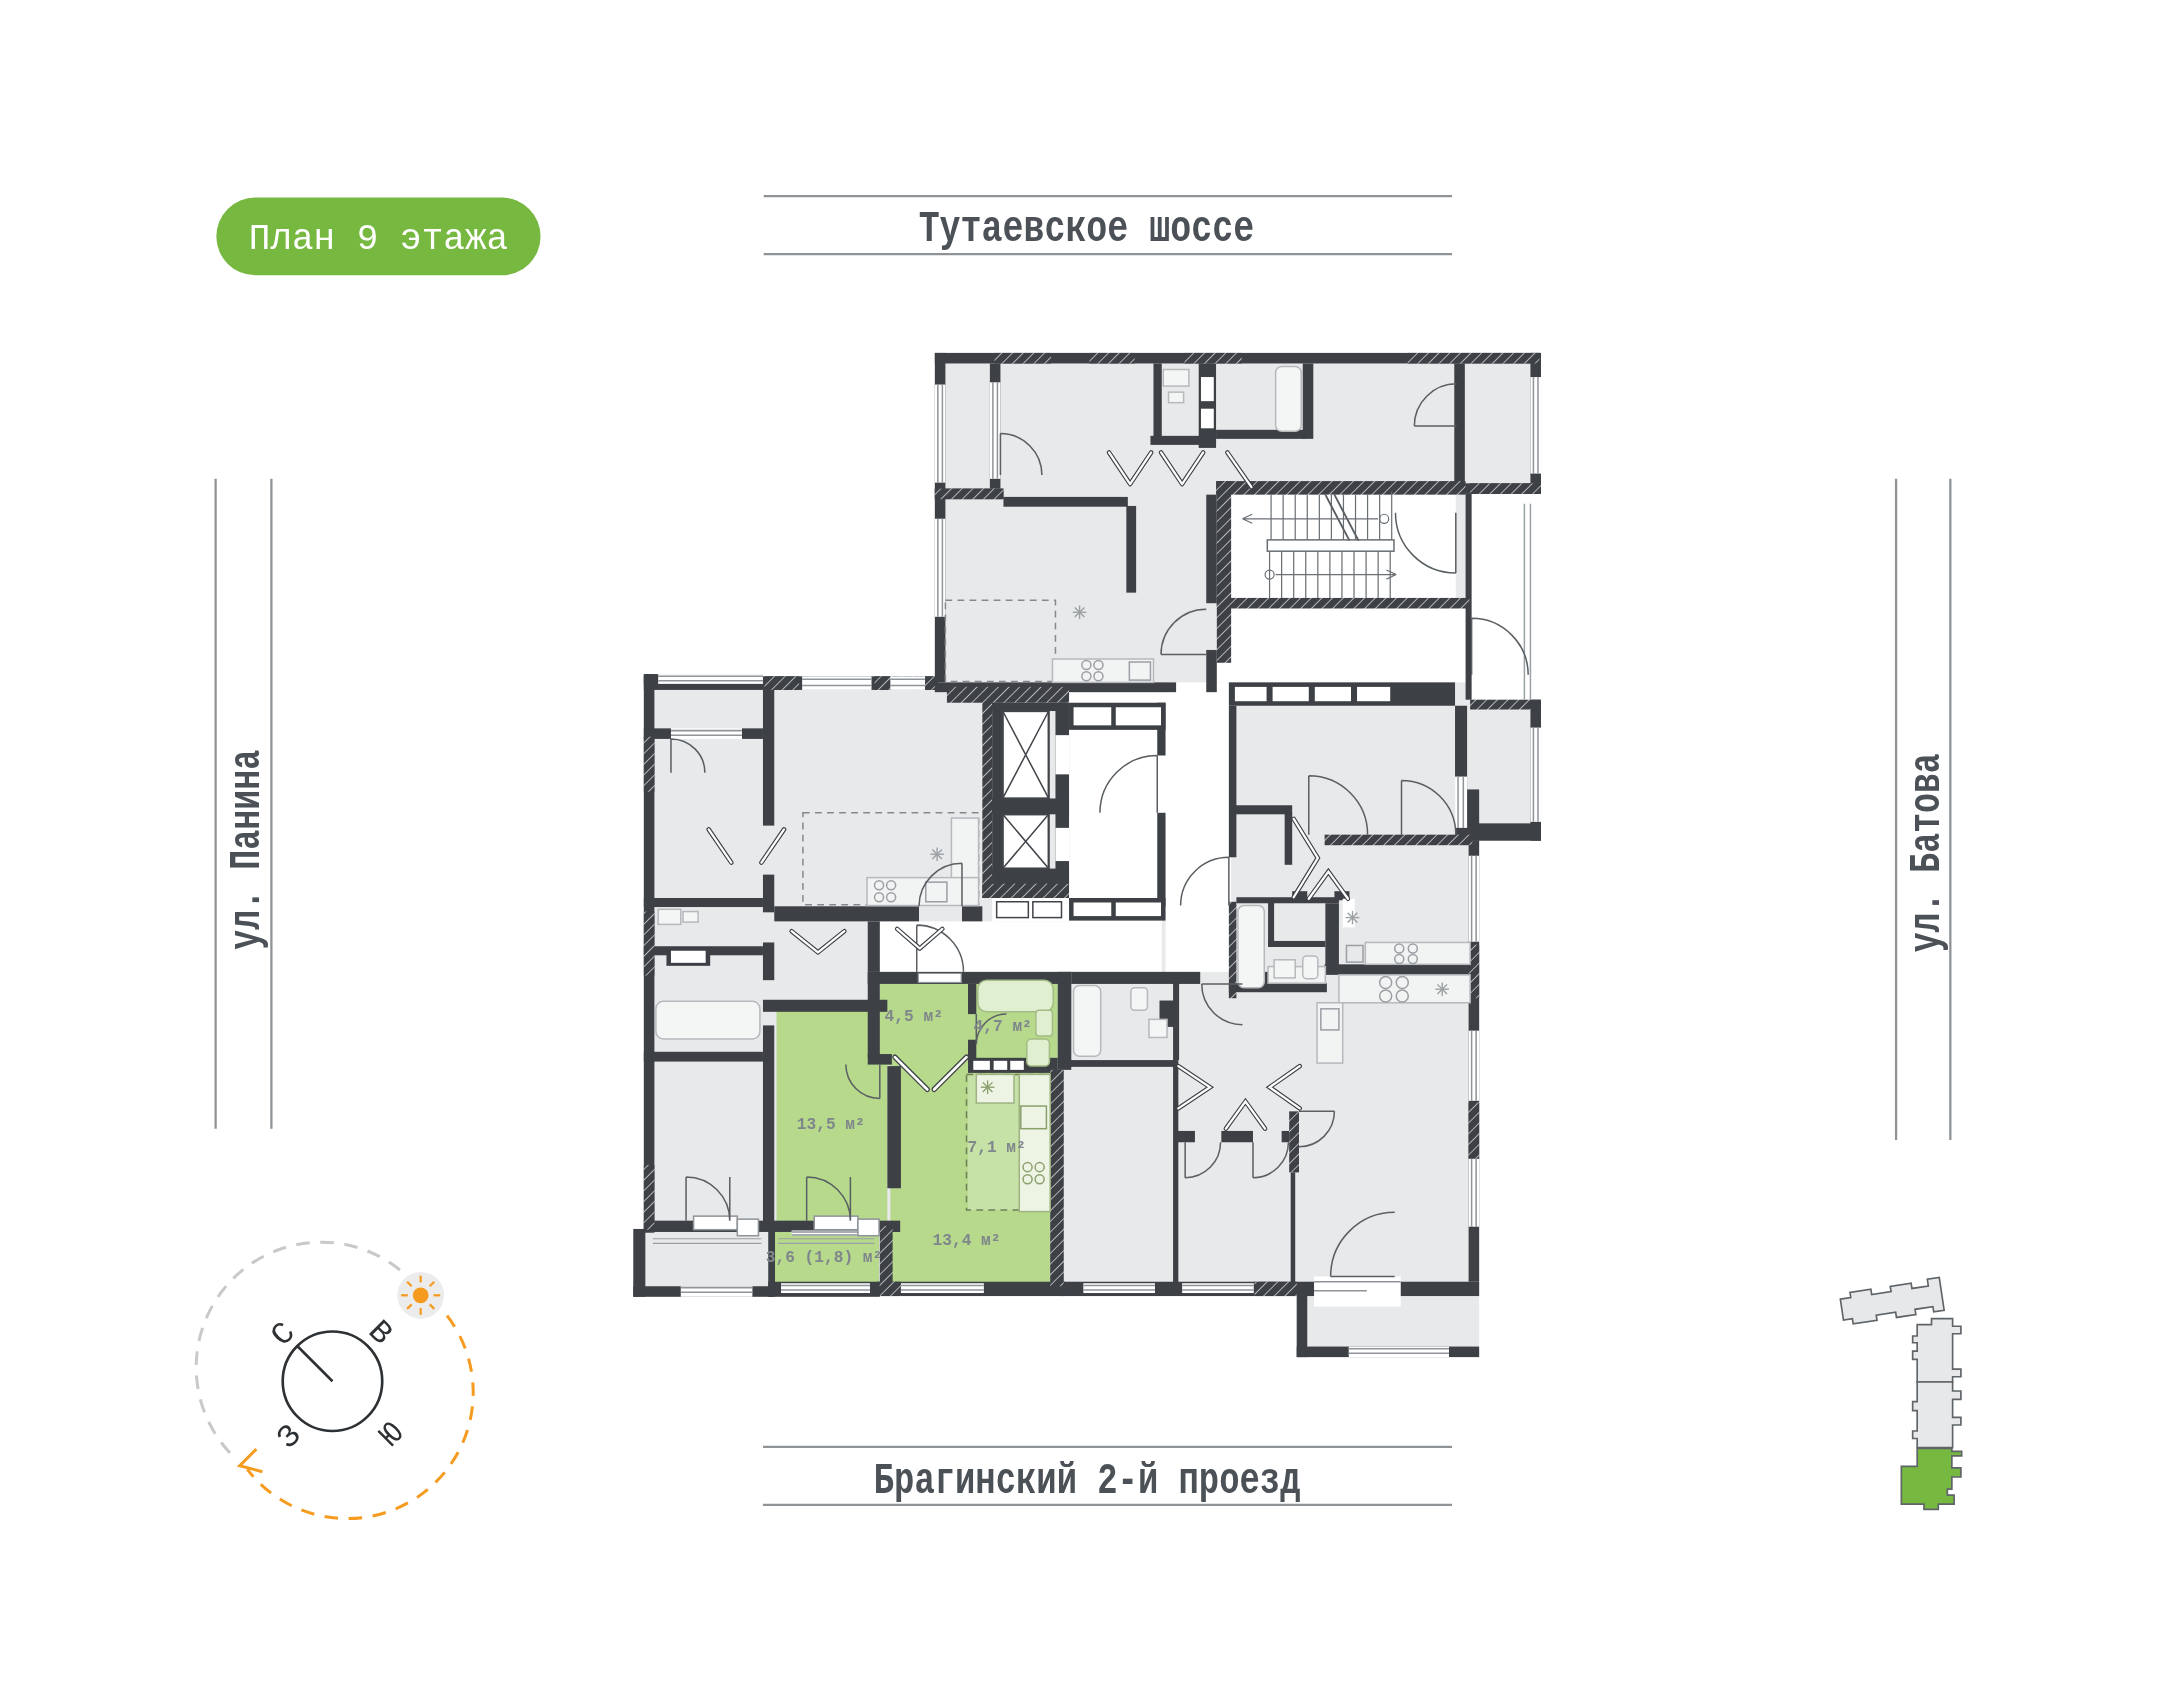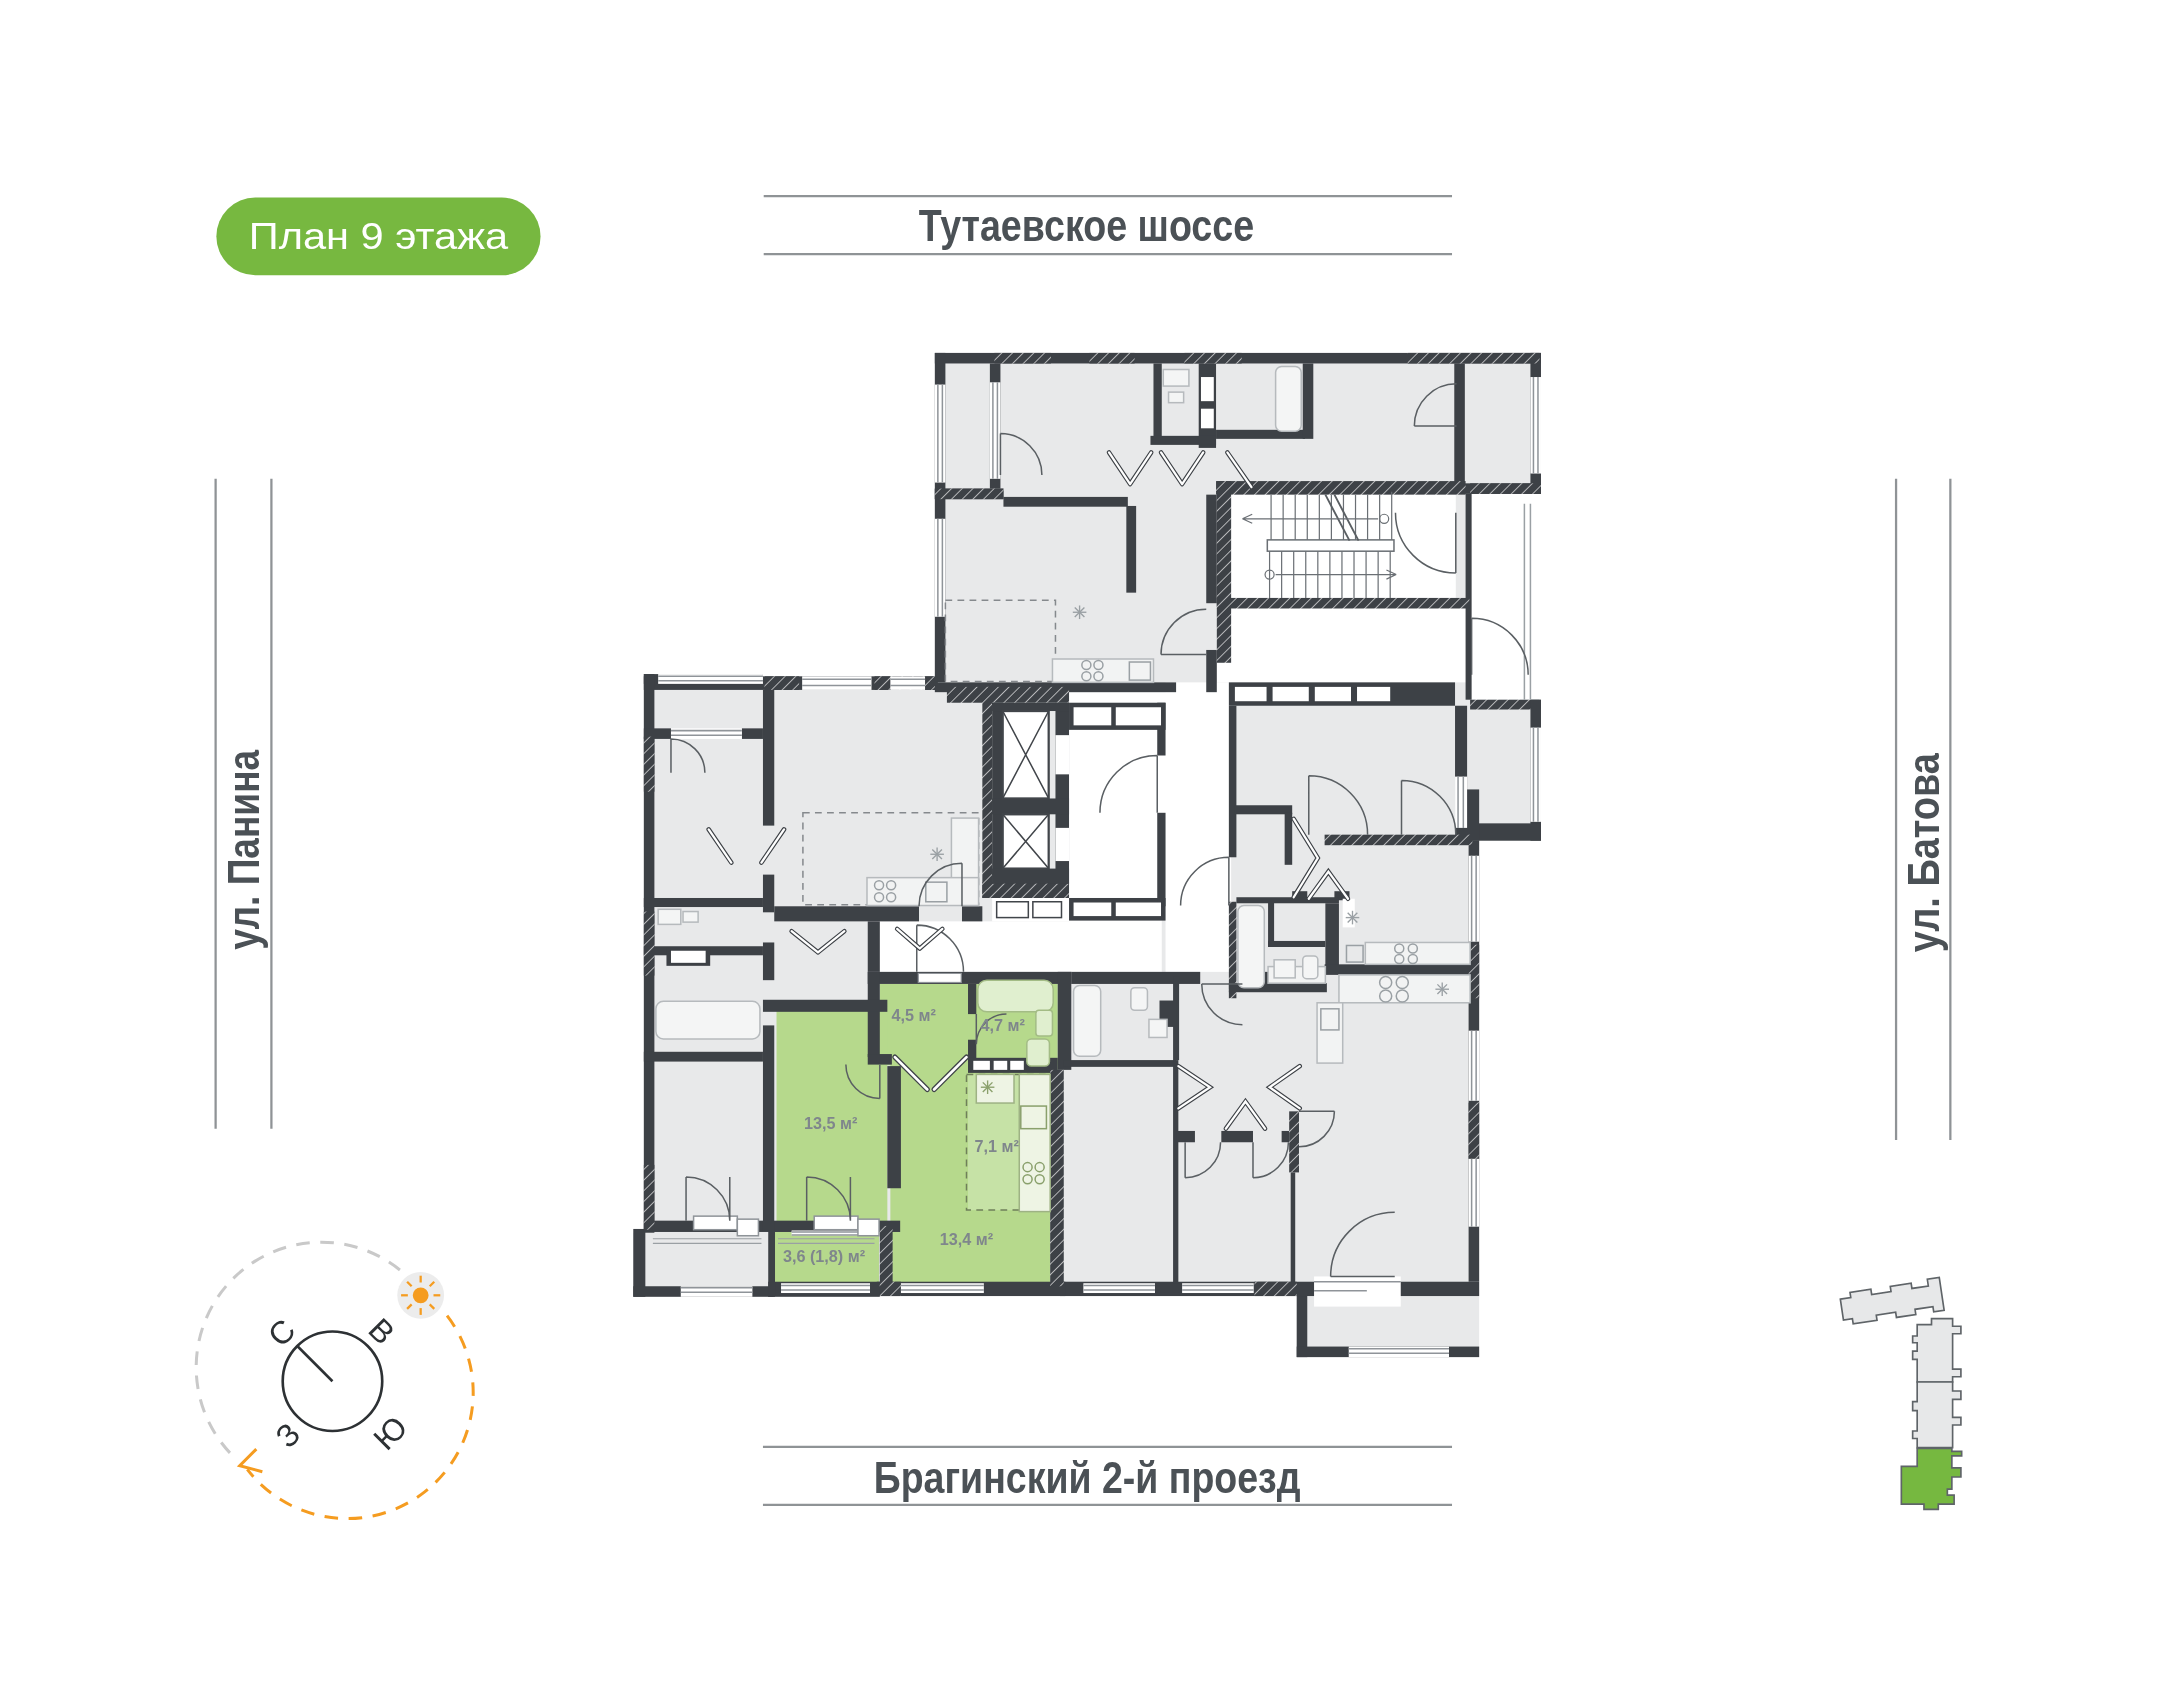--- a/index.html
+++ b/index.html
@@ -1,17 +1,17 @@
 <!DOCTYPE html>
 <html style="font-size:12px"><head>
 <meta charset="utf-8">
 <style>
   html,body{margin:0;padding:0;background:#fff;}
   #page{position:relative;width:2172px;height:1704px;background:#fff;overflow:hidden;
-        font-family:Liberation Sans, sans-serif;}
+        font-family:Liberation Mono, monospace;}
   svg{position:absolute;left:0;top:0;}
 </style>
 </head>
 <body>
 <div id="page">
 <svg width="2172" height="1704" viewBox="0 0 2881 2260">
 <defs>
   <pattern id="ht" width="10" height="10" patternTransform="rotate(45)" patternUnits="userSpaceOnUse">
     <rect width="10" height="10" fill="#3d4146"></rect>
     <line x1="0" y1="0" x2="0" y2="10" stroke="#ffffff" stroke-width="1.6"></line>

